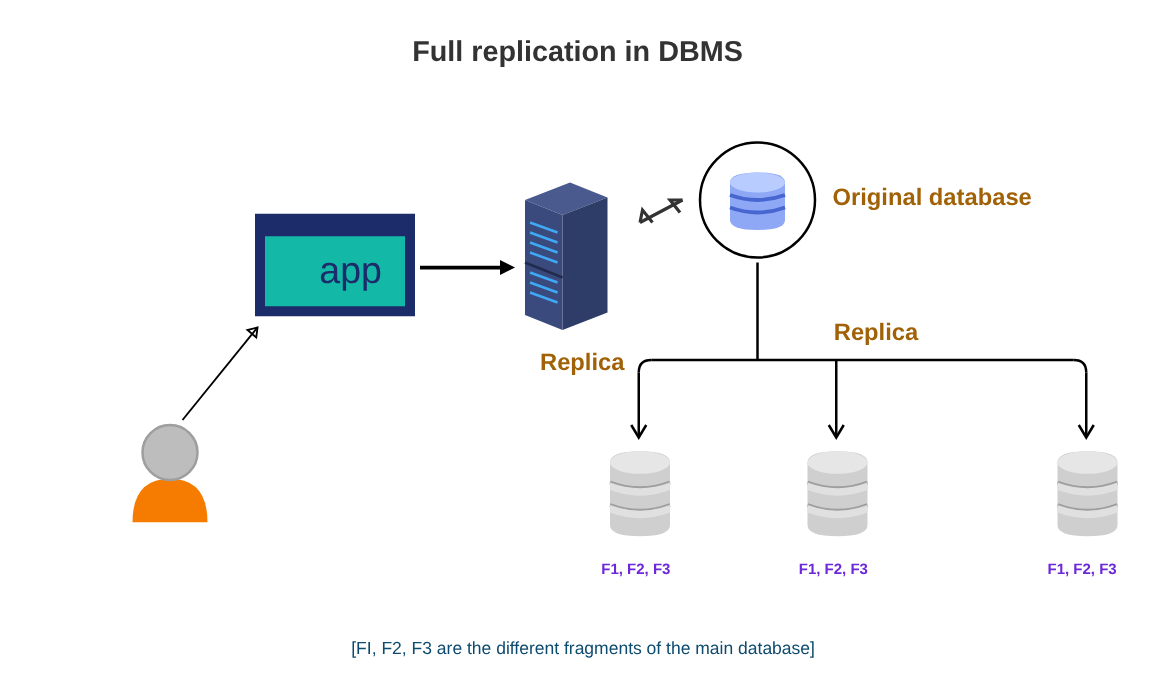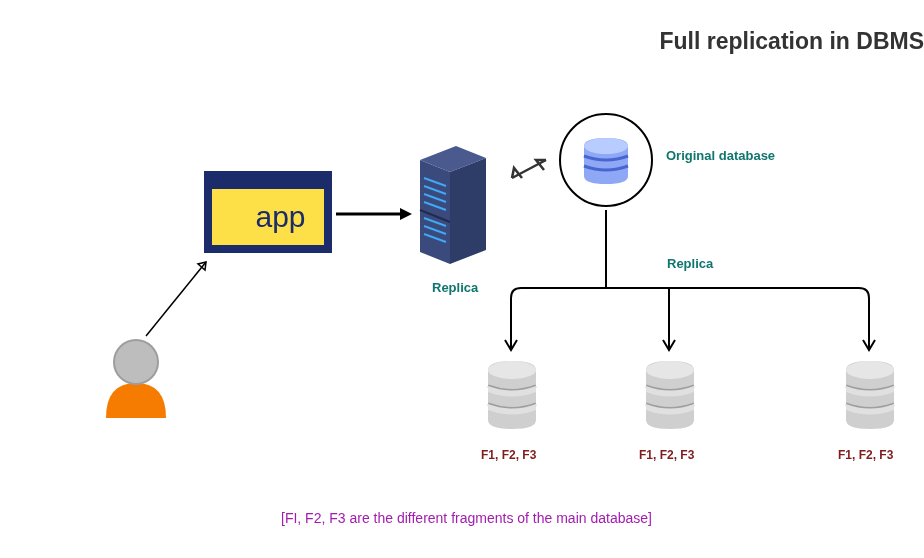--- a/index.html
+++ b/index.html
@@ -11,59 +11,59 @@
     font-family: Arial, Helvetica, sans-serif;
     color: #333333;
     position: relative;
     overflow: hidden;
   }
   .title {
     position: absolute;
     top: 28px;
     left: 0;
     width: 100%;
-    text-align: right;
+    text-align: center;
     font-size: 23px;
     font-weight: 700;
   }
   .label {
     position: absolute;
-    font-size: 13px;
+    font-size: 19px;
     font-weight: 700;
-    color: #0f766e;
+    color: #a16207;
     white-space: nowrap;
   }
   .small-label {
     position: absolute;
     font-size: 12px;
     font-weight: 700;
-    color: #7f1d1d;
+    color: #6d28d9;
     white-space: nowrap;
   }
   .caption {
     position: absolute;
     font-size: 14px;
-    color: #a21caf;
+    color: #0c4a6e;
   }
   
   .monitor {
     position: absolute;
     left: 204px;
     top: 171px;
     width: 128px;
     height: 82px;
     background: #1c2b6a;
   }
   .monitor .screen {
     position: absolute;
     left: 8px;
     top: 18px;
     right: 8px;
     bottom: 8px;
-    background: #fde047;
+    background: #14b8a6;
     display: flex;
     align-items: center;
     justify-content: center;
     font-size: 30px;
     font-weight: 400;
     color: #1c2b6a;
     font-family: "Segoe UI", Arial, sans-serif;
     padding-left: 25px;
   }
   svg.abs { position: absolute; }

